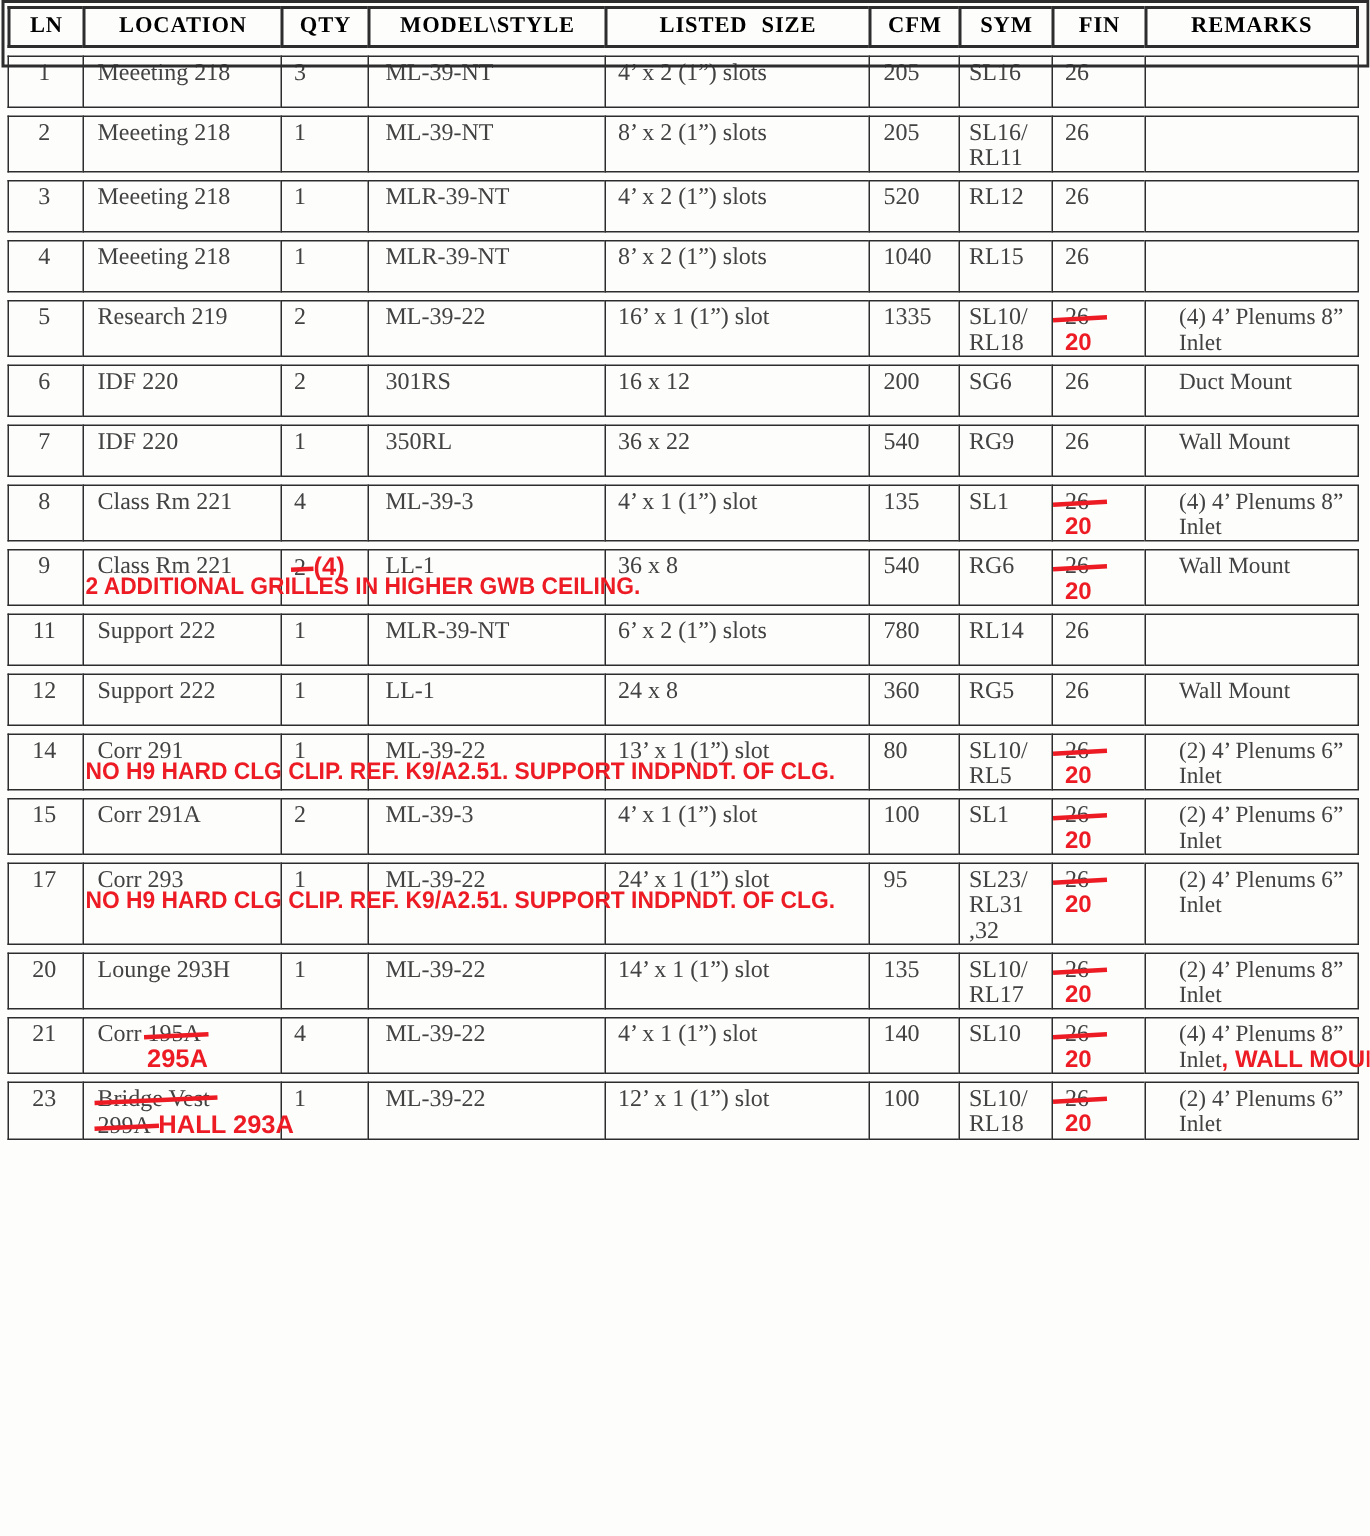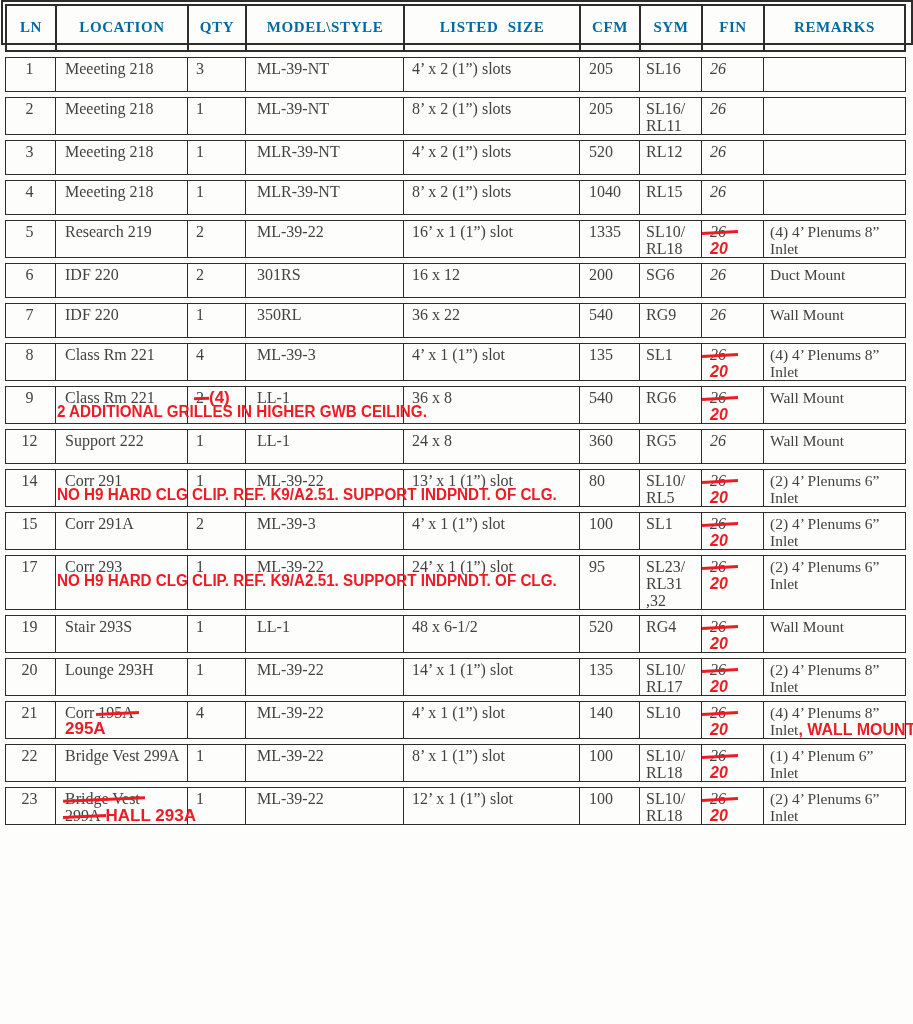--- a/index.html
+++ b/index.html
@@ -15,55 +15,55 @@
   }
   td, th { box-sizing:border-box; }
   .hdr-outline {
     position:absolute; left:1px; top:0px; width:908px; height:41px;
     border:2px solid var(--line,#262626); z-index:2; pointer-events:none;
   }
   th.hcell {
     border-top:2px solid var(--line,#2d2d2d);
     border-bottom:2px solid var(--line,#2d2d2d);
     border-left:2px solid var(--line,#2d2d2d);
-    height:48px; vertical-align:middle; text-align:center;
+    height:28px; vertical-align:middle; text-align:center;
     font-size:15px; font-weight:bold; letter-spacing:.6px; word-spacing:5px;
-    color:#0369a1; padding:2px 0 4px 0;
+    color:#000000; padding:2px 0 4px 0;
   }
   th.hcell:last-child { border-right:2px solid var(--line,#2d2d2d); }
   td.cell {
     border-top:1.5px solid var(--line,#2d2d2d);
     border-bottom:1.5px solid var(--line,#2d2d2d);
     border-left:1.5px solid var(--line,#2d2d2d);
     vertical-align:top; height:35px; padding:2px 2px 0 8px;
     font-size:16px; line-height:17px; overflow:visible;
   }
   td.cell:last-child { border-right:1.5px solid var(--line,#2d2d2d); }
   td.ln { text-align:center; padding-left:0; }
   td.loc { position:relative; padding-left:9px; }
   td.qty { white-space:nowrap; }
   td.model { padding-left:11px; }
   td.size { }
   td.cfm { padding-left:9px; }
   td.sym { white-space:pre-line; padding-left:6px;margin-top:16px; }
-  td.fin { padding-left:8px;font-style:italic; }
-  td.remarks { padding-left:6px; font-size:15.5px; }
+  td.fin { padding-left:8px; }
+  td.remarks { padding-left:22px; font-size:15.5px; }
   .red {
     color:var(--red,#ed1c24);
     font-family:"Liberation Sans", sans-serif; font-weight:700;
   }
   .strike { position:relative; display:inline-block; }
   .strike::after {
     content:""; position:absolute; left:-2px; right:-5px; top:46%; height:2.5px;
     background:var(--red,#ed1c24); transform:rotate(-2.5deg);
   }
   .fstrike::after { left:-8px; right:-12px; transform:rotate(-3deg); }
   .fin-new { font-size:16px; line-height:16px; margin-top:1px; }
   .repl-inline { font-size:17px; margin-left:5px; white-space:nowrap; }
-  .repl-under { font-size:17px; line-height:16px; white-space:nowrap; }
+  .repl-under { font-size:17px; line-height:16px; margin-left:33px; white-space:nowrap; }
   .locline { white-space:nowrap; }
   .note {
     position:absolute; left:1px; top:16px; z-index:3;
     font:700 16px/18px "Liberation Sans", sans-serif;
     color:var(--red,#ed1c24); white-space:nowrap;
     transform:scaleX(.95); transform-origin:0 0;
   }
   .red-suffix { font-size:16px; white-space:nowrap; }
 </style>
 </head>
@@ -192,20 +192,31 @@
           <td class="cell loc"><span>Class Rm 221</span><div class="note">2 ADDITIONAL GRILLES IN HIGHER GWB CEILING.</div></td>
           <td class="cell qty"><span class="strike">2</span><span class="red repl-inline">(4)</span></td>
           <td class="cell model">LL-1</td>
           <td class="cell size">36 x 8</td>
           <td class="cell cfm">540</td>
           <td class="cell sym">RG6</td>
           <td class="cell fin"><span class="strike fstrike">26</span><div class="red fin-new">20</div></td>
           <td class="cell remarks"><span>Wall Mount</span></td>
         </tr>
         <tr class="row">
+          <td class="cell ln">11</td>
+          <td class="cell loc"><span>Support 222</span></td>
+          <td class="cell qty">1</td>
+          <td class="cell model">MLR-39-NT</td>
+          <td class="cell size">6’ x 2 (1”) slots</td>
+          <td class="cell cfm">780</td>
+          <td class="cell sym">RL14</td>
+          <td class="cell fin">26</td>
+          <td class="cell remarks"><span></span></td>
+        </tr>
+        <tr class="row">
           <td class="cell ln">12</td>
           <td class="cell loc"><span>Support 222</span></td>
           <td class="cell qty">1</td>
           <td class="cell model">LL-1</td>
           <td class="cell size">24 x 8</td>
           <td class="cell cfm">360</td>
           <td class="cell sym">RG5</td>
           <td class="cell fin">26</td>
           <td class="cell remarks"><span>Wall Mount</span></td>
         </tr>
@@ -239,31 +250,20 @@
           <td class="cell model">ML-39-22</td>
           <td class="cell size">24’ x 1 (1”) slot</td>
           <td class="cell cfm">95</td>
           <td class="cell sym">SL23/
 RL31
 ,32</td>
           <td class="cell fin"><span class="strike fstrike">26</span><div class="red fin-new">20</div></td>
           <td class="cell remarks"><span>(2) 4’ Plenums 6” Inlet</span></td>
         </tr>
         <tr class="row">
-          <td class="cell ln">19</td>
-          <td class="cell loc"><span>Stair 293S</span></td>
-          <td class="cell qty">1</td>
-          <td class="cell model">LL-1</td>
-          <td class="cell size">48 x 6-1/2</td>
-          <td class="cell cfm">520</td>
-          <td class="cell sym">RG4</td>
-          <td class="cell fin"><span class="strike fstrike">26</span><div class="red fin-new">20</div></td>
-          <td class="cell remarks"><span>Wall Mount</span></td>
-        </tr>
-        <tr class="row">
           <td class="cell ln">20</td>
           <td class="cell loc"><span>Lounge 293H</span></td>
           <td class="cell qty">1</td>
           <td class="cell model">ML-39-22</td>
           <td class="cell size">14’ x 1 (1”) slot</td>
           <td class="cell cfm">135</td>
           <td class="cell sym">SL10/
 RL17</td>
           <td class="cell fin"><span class="strike fstrike">26</span><div class="red fin-new">20</div></td>
           <td class="cell remarks"><span>(2) 4’ Plenums 8” Inlet</span></td>
@@ -276,32 +276,20 @@
           </td>
           <td class="cell qty">4</td>
           <td class="cell model">ML-39-22</td>
           <td class="cell size">4’ x 1 (1”) slot</td>
           <td class="cell cfm">140</td>
           <td class="cell sym">SL10</td>
           <td class="cell fin"><span class="strike fstrike">26</span><div class="red fin-new">20</div></td>
           <td class="cell remarks"><span>(4) 4’ Plenums 8” Inlet</span><span class="red red-suffix">, WALL MOUNT</span></td>
         </tr>
         <tr class="row">
-          <td class="cell ln">22</td>
-          <td class="cell loc"><span>Bridge Vest 299A</span></td>
-          <td class="cell qty">1</td>
-          <td class="cell model">ML-39-22</td>
-          <td class="cell size">8’ x 1 (1”) slot</td>
-          <td class="cell cfm">100</td>
-          <td class="cell sym">SL10/
-RL18</td>
-          <td class="cell fin"><span class="strike fstrike">26</span><div class="red fin-new">20</div></td>
-          <td class="cell remarks"><span>(1) 4’ Plenum 6” Inlet</span></td>
-        </tr>
-        <tr class="row">
           <td class="cell ln">23</td>
           <td class="cell loc">
             <div class="locline"><span class="strike">Bridge Vest</span></div>
             <div class="locline"><span class="strike">299A</span><span class="red repl-inline">HALL 293A</span></div>
           </td>
           <td class="cell qty">1</td>
           <td class="cell model">ML-39-22</td>
           <td class="cell size">12’ x 1 (1”) slot</td>
           <td class="cell cfm">100</td>
           <td class="cell sym">SL10/

